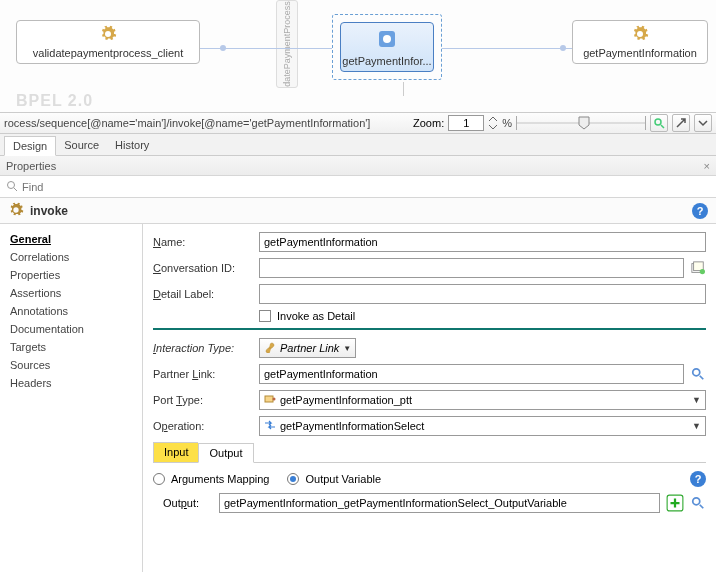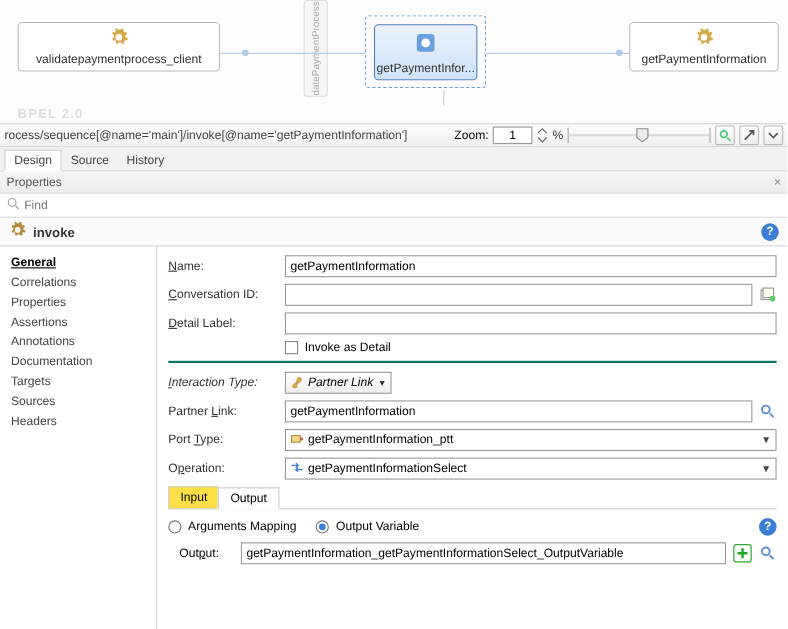--- a/index.html
+++ b/index.html
@@ -7,38 +7,38 @@
 
   
   .canvas { position: relative; height: 112px; background: #fdfdfd; overflow: hidden; }
   .vertlabel { position: absolute; left: 276px; top: 0; width: 22px; height: 88px; background: #f7f7f7; border: 1px solid #ddd; border-radius: 3px; display: flex; align-items: center; justify-content: center; }
   .vertlabel span { transform: rotate(-90deg); font-size: 9px; color: #aaa; white-space: nowrap; }
   .node { position: absolute; background: #fff; border: 1px solid #bbb; border-radius: 4px; text-align: center; display: flex; flex-direction: column; align-items: center; justify-content: center; padding: 4px 6px; }
   .node .gear-icon svg { width: 18px; height: 18px; }
   .node-label { font-size: 11px; color: #333; margin-top: 2px; }
   .node-selected { border: 1px solid #4a7fc3; background: linear-gradient(#eaf2fc,#cfe3f9); }
   .sel-outline { position: absolute; border: 1px dashed #6a9fd4; border-radius: 3px; }
-  .bpel-watermark { position: absolute; left: 16px; bottom: 2px; font-size: 12px; color: #ddd; font-weight: bold; letter-spacing: 1px; }
+  .bpel-watermark { position: absolute; left: 16px; bottom: 2px; font-size: 16px; color: #ddd; font-weight: bold; letter-spacing: 1px; }
   .connector { position: absolute; height: 1px; background: #b7c9e8; }
   .dot { position: absolute; width:6px; height:6px; border-radius:3px; background:#b7c9e8; }
   .downstub { position: absolute; width:1px; height:14px; background:#ccc; }
 
   
   .bar { display: flex; align-items: center; height: 22px; background: linear-gradient(#fdfdfd,#f0f0f0); border-top:1px solid #ccc; border-bottom:1px solid #ccc; padding: 0 4px; gap:4px; }
   .bar .crumb { color:#444; flex:0 0 auto; white-space: nowrap; overflow:hidden; }
   .bar .spacer { flex:1; }
   .zoom-input { width: 36px; height:16px; border:1px solid #999; text-align:left; padding:0 14px; }
   .pct { color:#444; }
   .slider { position:relative; width:130px; height:14px; border-left:1px solid #aaa; border-right:1px solid #aaa; }
   .slider:before { content:""; position:absolute; left:0; right:0; top:6px; height:2px; background:#ddd; }
   .slider .thumb { position:absolute; top:0; left:60px; width:12px; height:14px; }
   .iconbtn { width:18px; height:18px; border:1px solid #bbb; border-radius:2px; background:linear-gradient(#fff,#eee); display:flex; align-items:center; justify-content:center; cursor:pointer; }
 
   
-  .tabs { display:flex; align-items:flex-end; height:22px; background:#f2f2f2; border-bottom:1px solid #ccc; padding-left:4px; gap:0; }
+  .tabs { display:flex; align-items:center; height:22px; background:#f2f2f2; border-bottom:1px solid #ccc; padding-left:4px; gap:0; }
   .tab { padding: 3px 8px; color:#444; cursor:pointer; }
   .tab.active { background:#fff; border:1px solid #ccc; border-bottom:1px solid #fff; position:relative; top:1px; }
 
   
   .props-hdr { display:flex; align-items:center; height:20px; background:linear-gradient(#f6f6f6,#ececec); border-bottom:1px solid #d6d6d6; padding:0 6px; font-size:11px; color:#555; }
   .props-hdr .close { margin-left:auto; color:#888; cursor:pointer; font-size:11px; }
 
   
   .findbar { display:flex; align-items:center; height:22px; border-bottom:1px solid #d6d6d6; padding:0 6px; gap:4px; }
   .findbar input { flex:1; border:none; outline:none; background:transparent; color:#999; }

